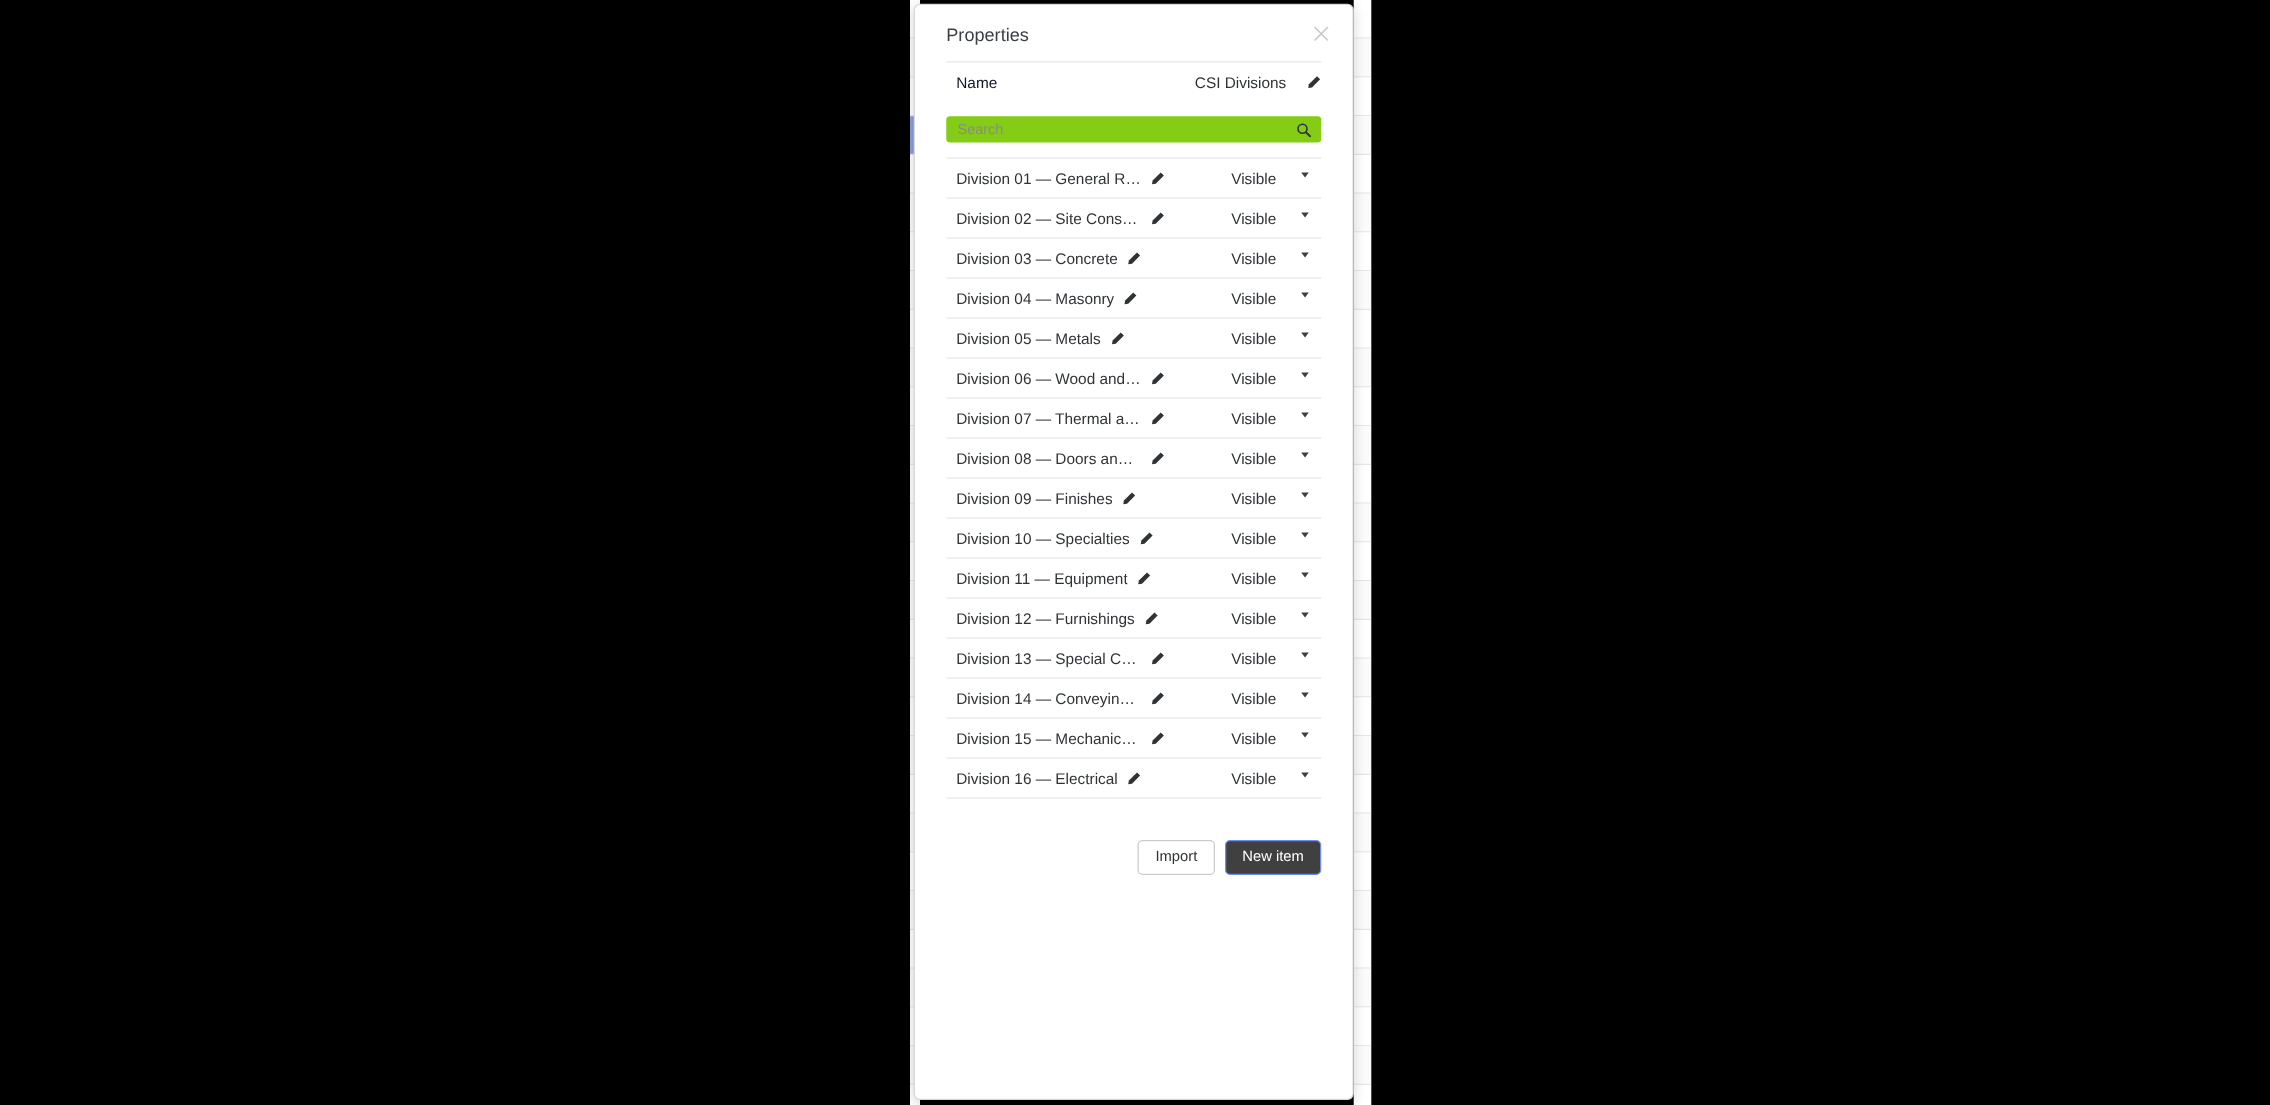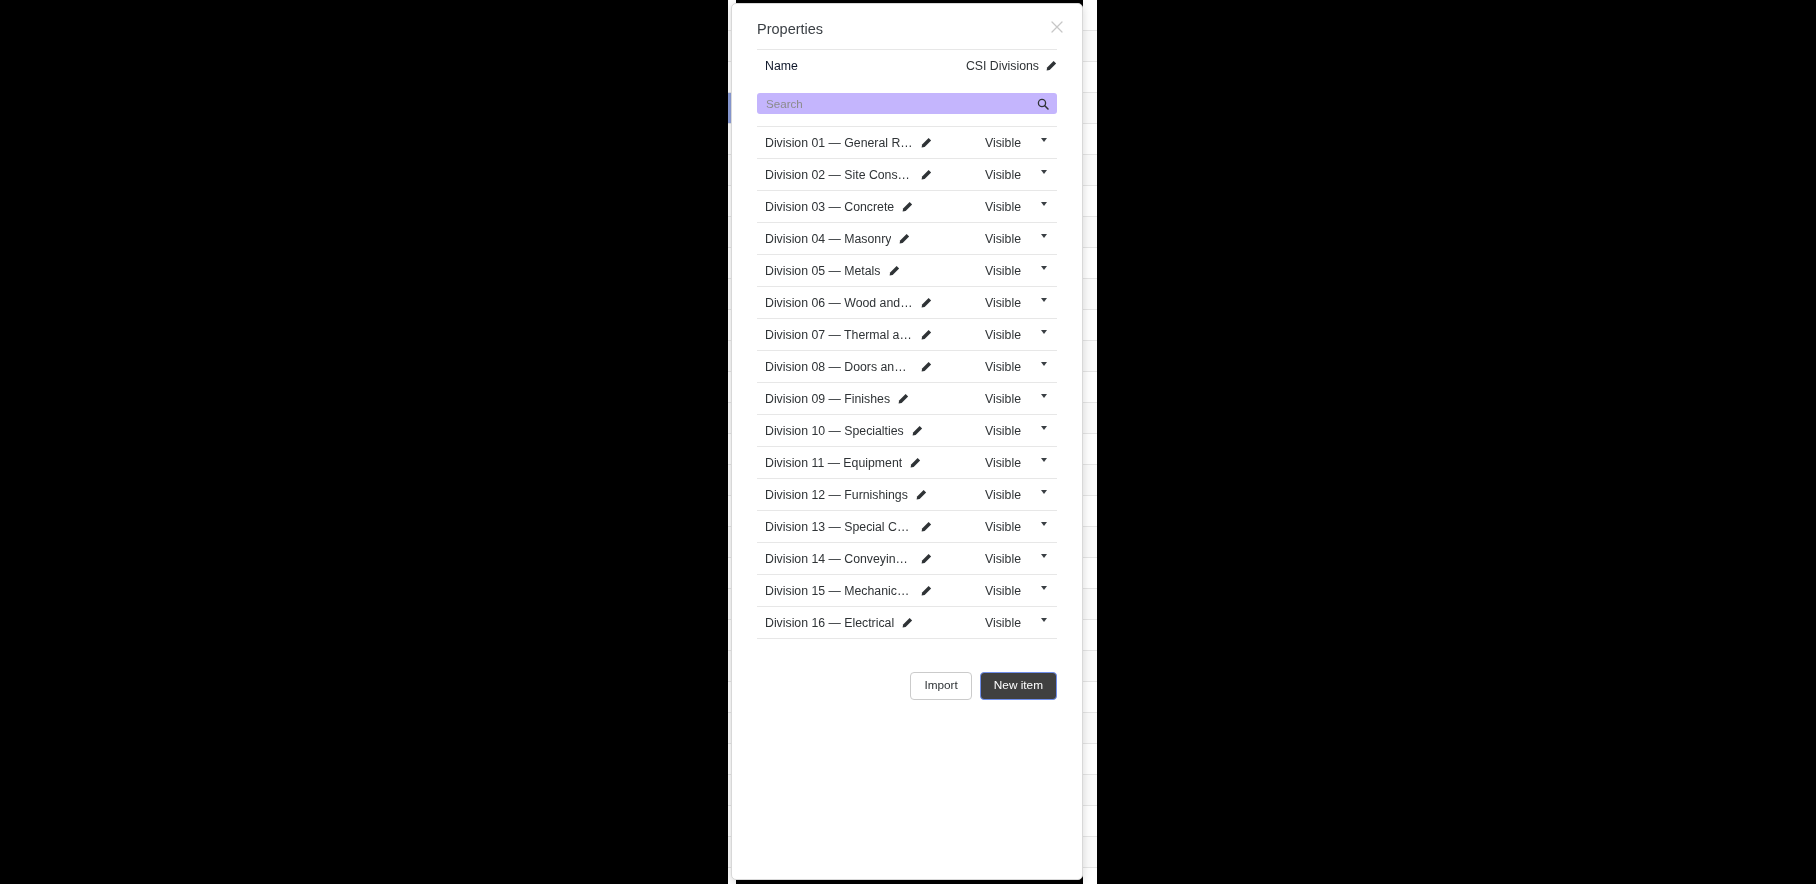--- a/index.html
+++ b/index.html
@@ -105,21 +105,21 @@
     align-items: center;
     justify-content: space-between;
     height: 31px;
     border-top: 1px solid #e7e7e7;
     font-size: 12.3px;
   }
   .prop-label { color: #0f172a; padding-left: 8px; }
   .prop-value-wrap {
     display: flex;
     align-items: center;
-    gap: 7px;
+    gap: 17px;
     color: #2f3336;
   }
 
   
   .pencil {
     display: inline-block;
     width: 11px;
     height: 11px;
     line-height: 0;
     cursor: pointer;
@@ -129,21 +129,21 @@
   
   .search-wrap {
     position: relative;
     margin-top: 12px;
     margin-bottom: 12px;
   }
   #search-input {
     width: 100%;
     height: 21px;
     box-sizing: border-box;
-    background: #c4b5fd;
+    background: #84cc16;
     border: none;
     border-radius: 3px;
     padding: 0 26px 0 9px;
     font-family: "Liberation Sans", sans-serif;
     font-size: 11.6px;
     color: #4a4a4a;
     outline: none;
   }
   #search-input::placeholder { color: #8b8b8b; }
   #search-icon {

